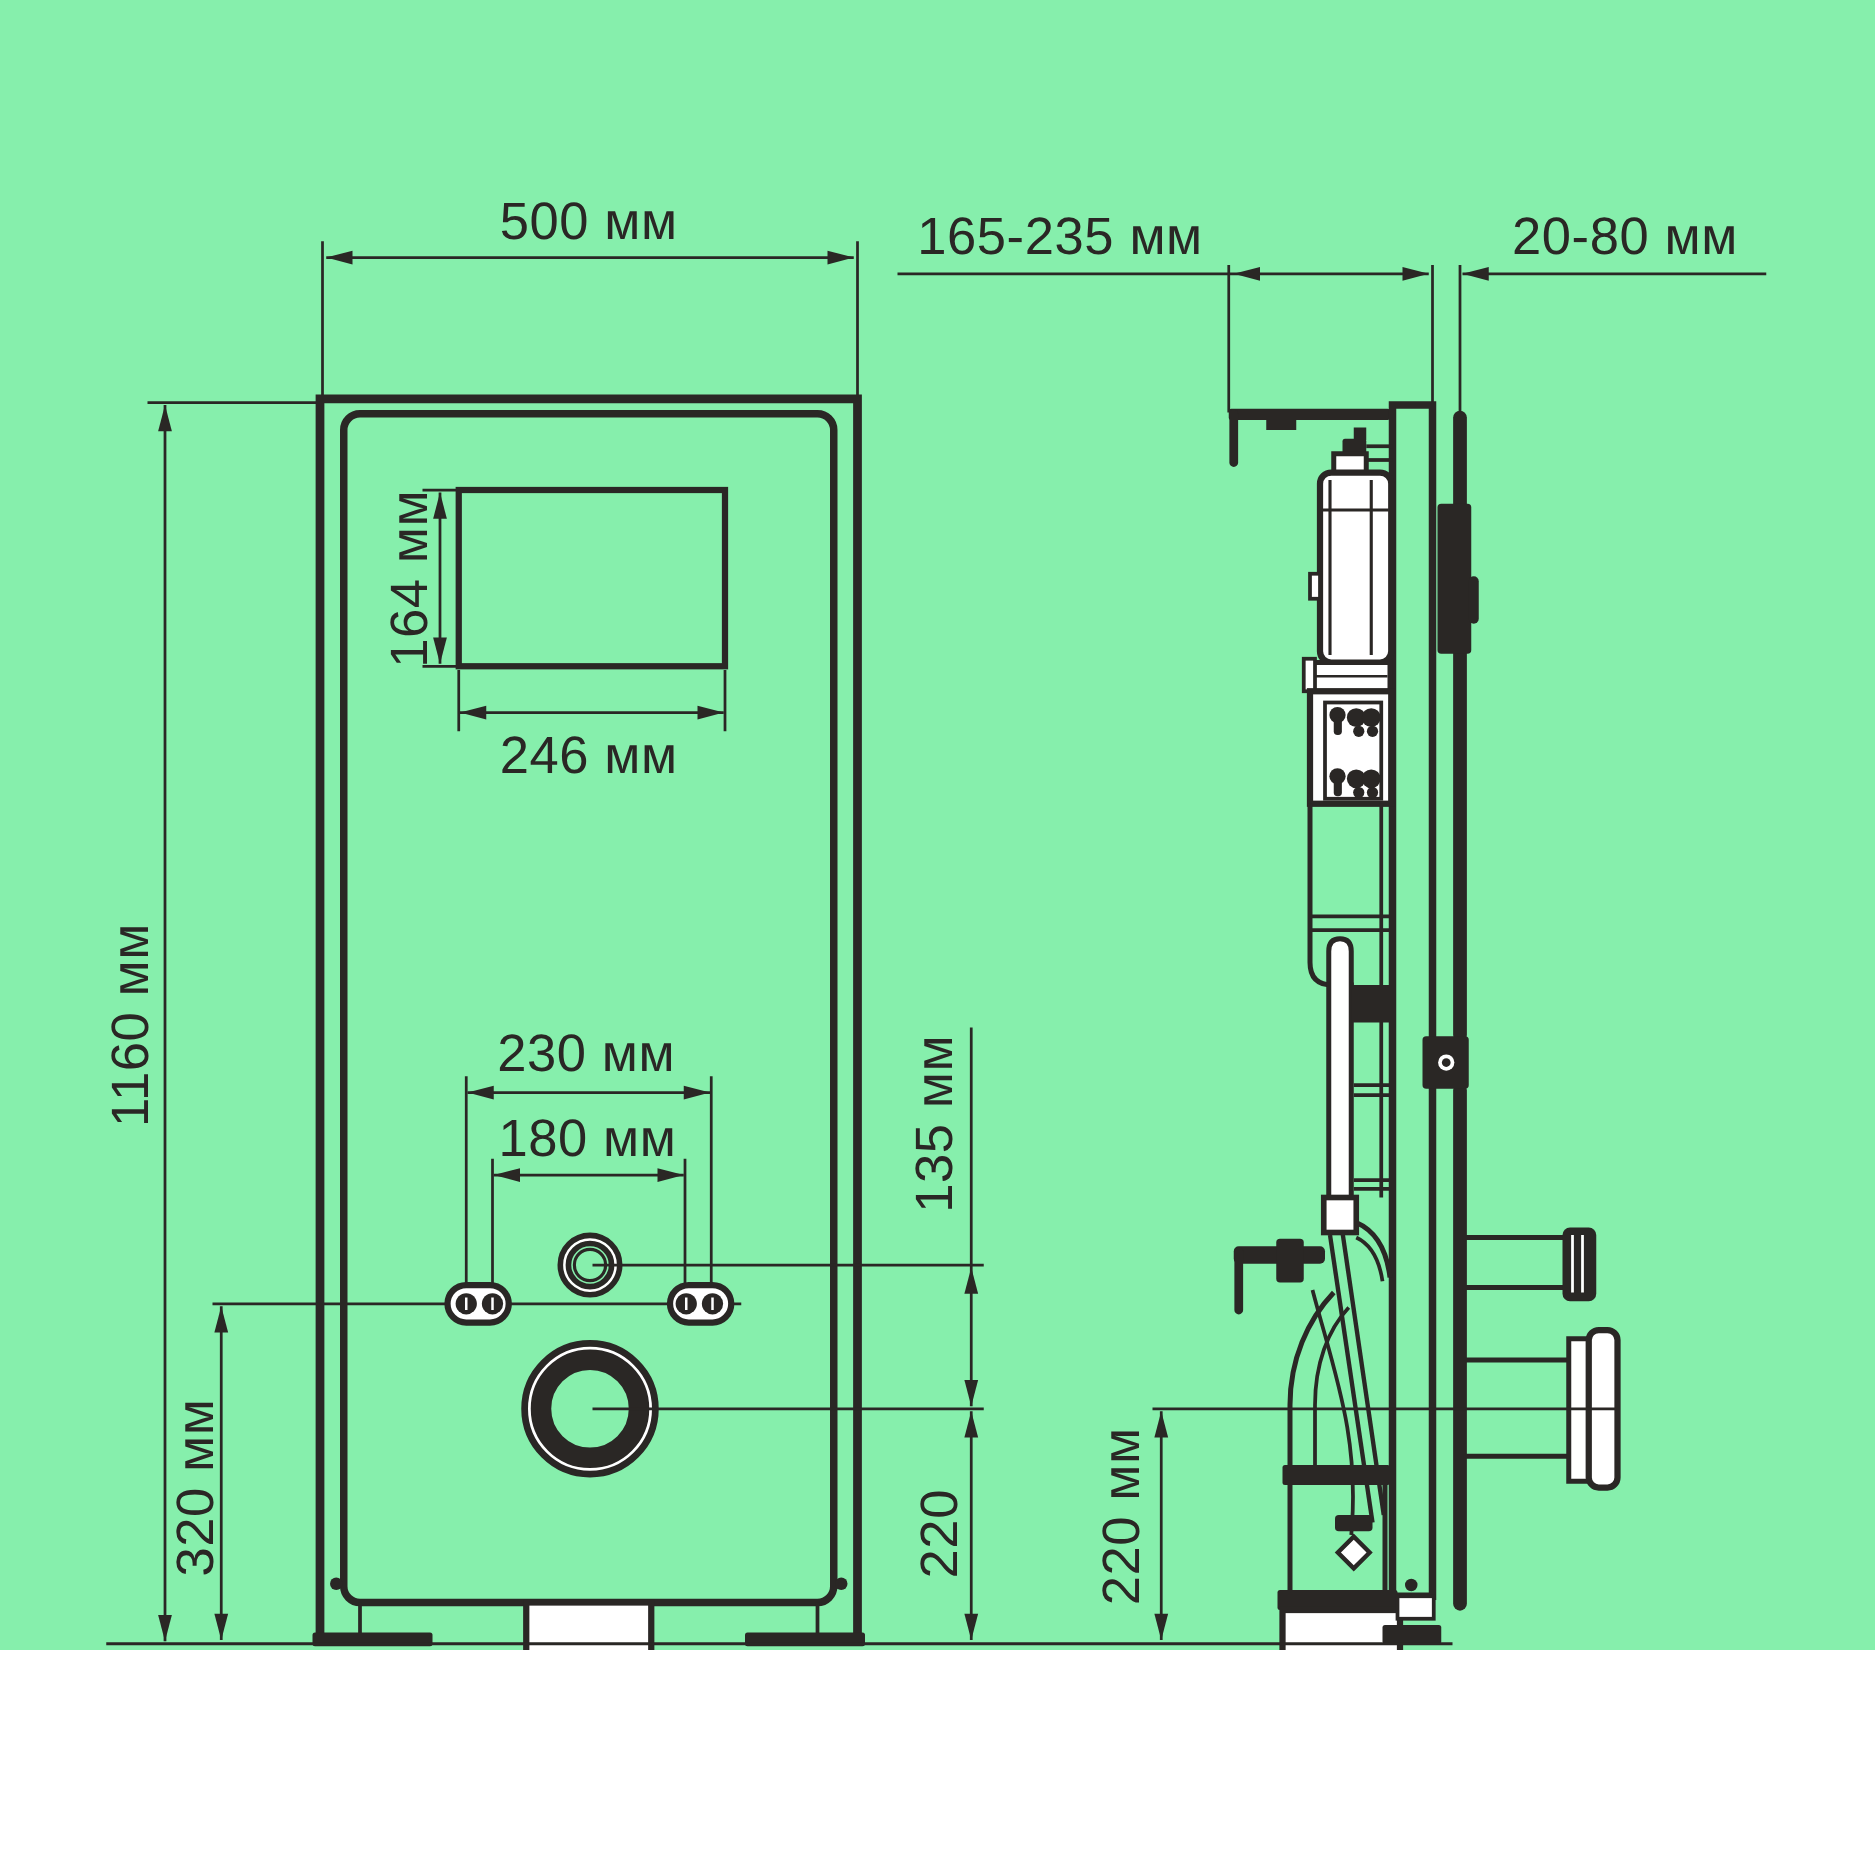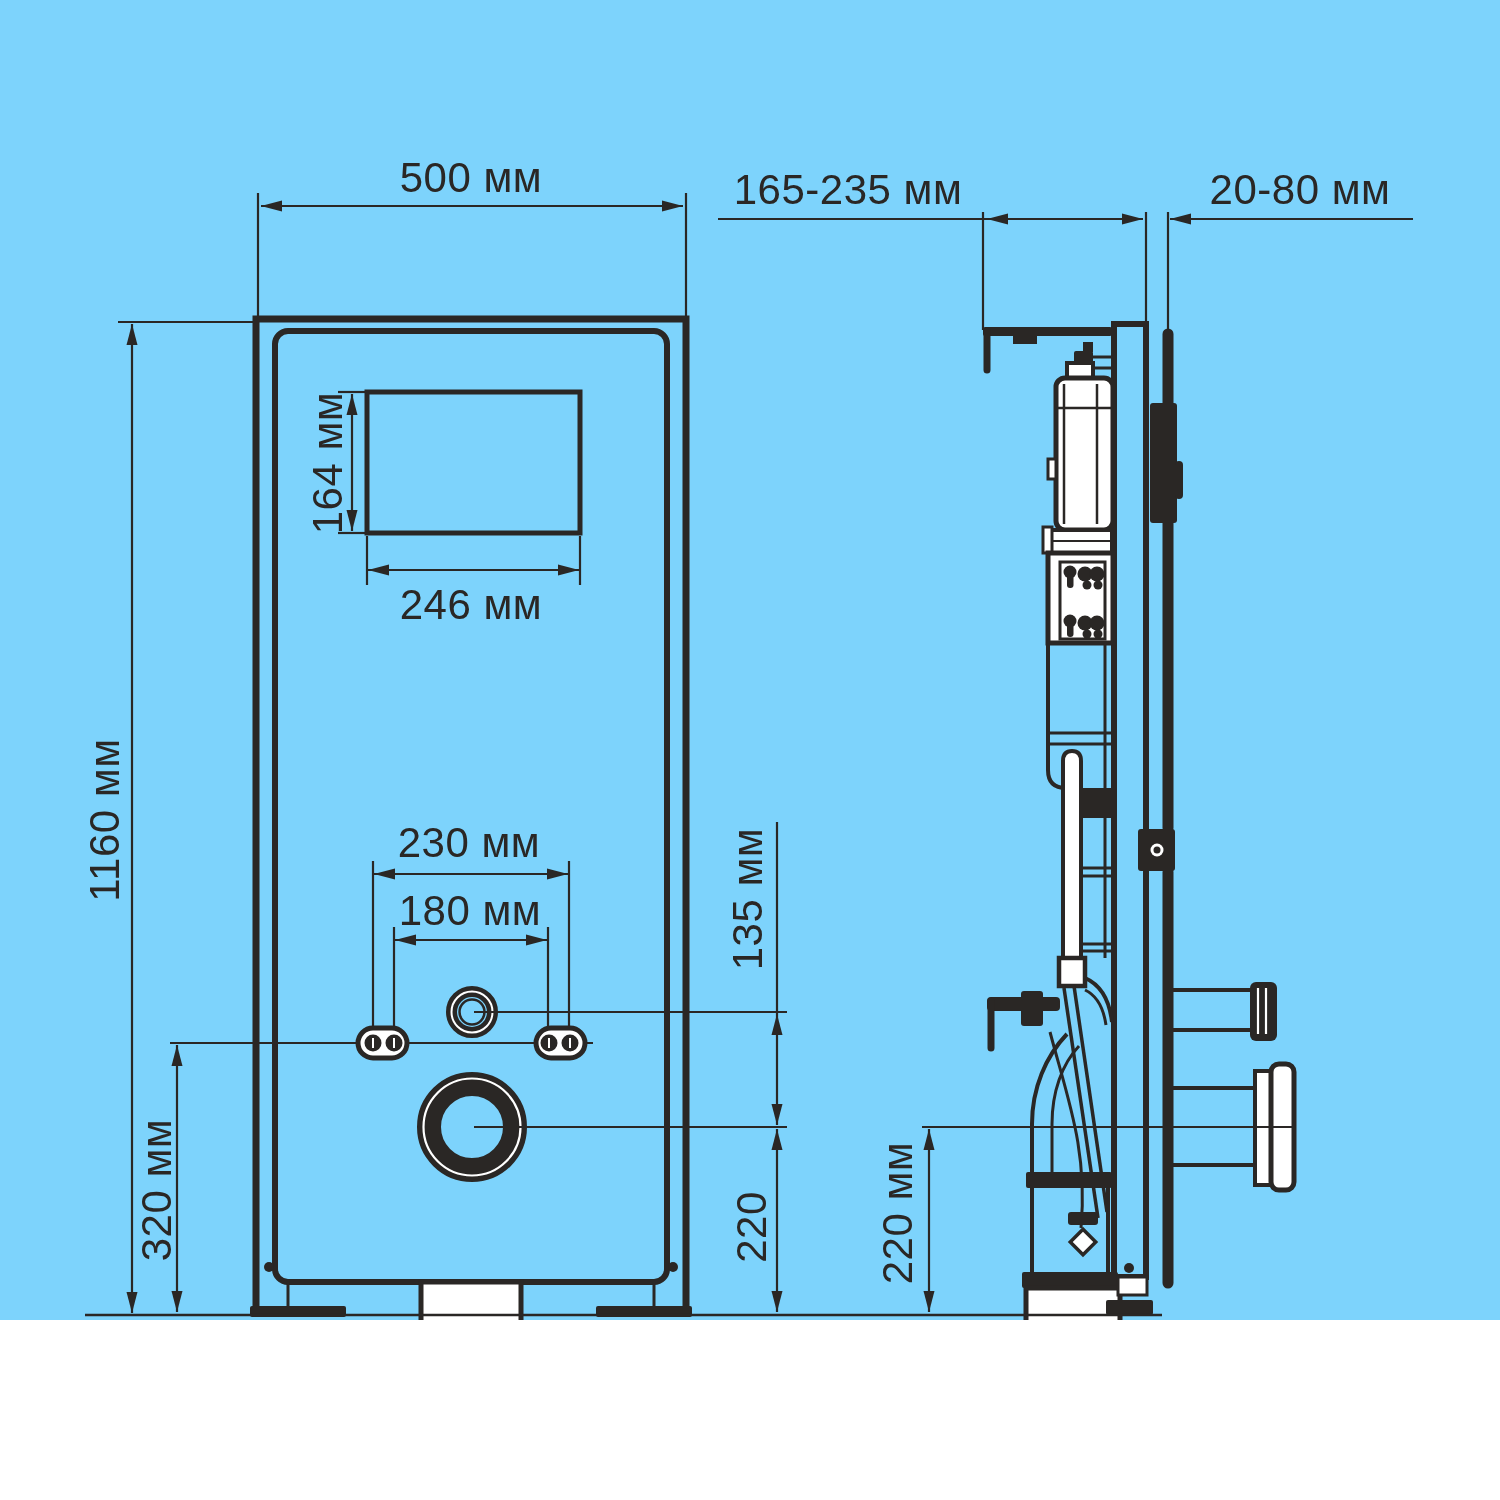--- a/index.html
+++ b/index.html
@@ -1,16 +1,16 @@
 <!DOCTYPE html>
 <html><head>
 <meta charset="utf-8">
 <style>
   html,body { margin:0; padding:0; background:#ffffff; }
-  .page { position:relative; width:1500px; height:1320px; background:#7dd3fc; overflow:hidden; }
+  .page { position:relative; width:1500px; height:1320px; background:#86efac; overflow:hidden; }
   svg { position:absolute; left:0; top:0; }
   .ln { stroke:#2a2725; fill:none; }
   .fl { fill:#2a2725; stroke:none; }
   .wh { fill:#ffffff; }
   .ws { stroke:#ffffff; fill:none; }
   text { font-family:"Liberation Sans", sans-serif; font-size:42px; fill:#2a2725; letter-spacing:0.5px; }
   .mid { text-anchor:middle; dominant-baseline:central; }
 </style>
 </head>
 <body>

